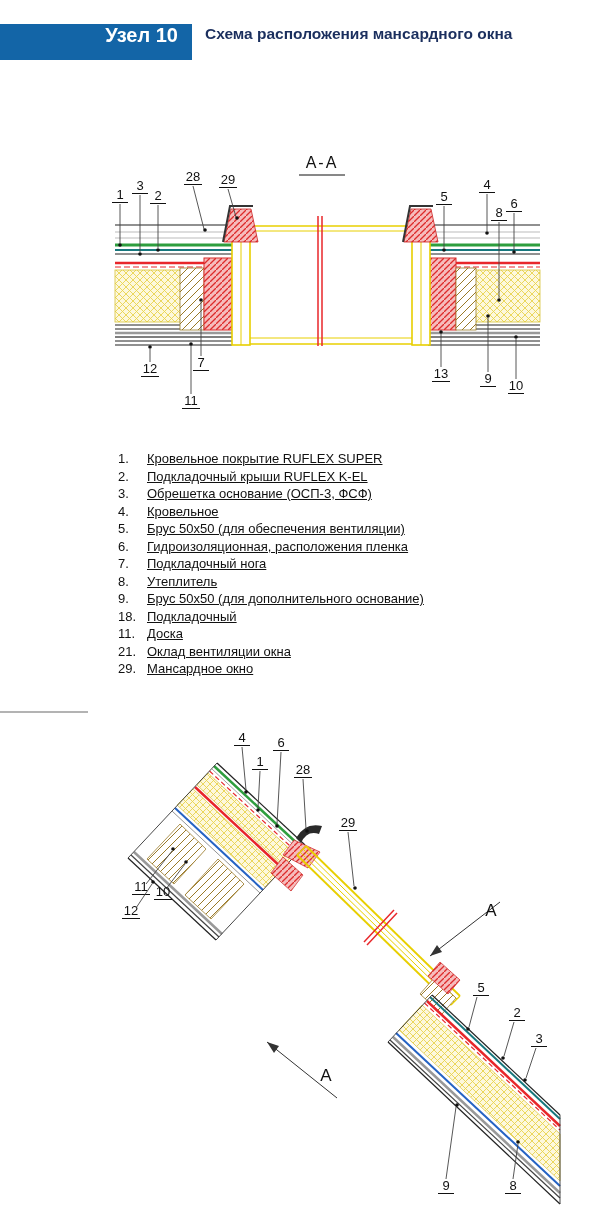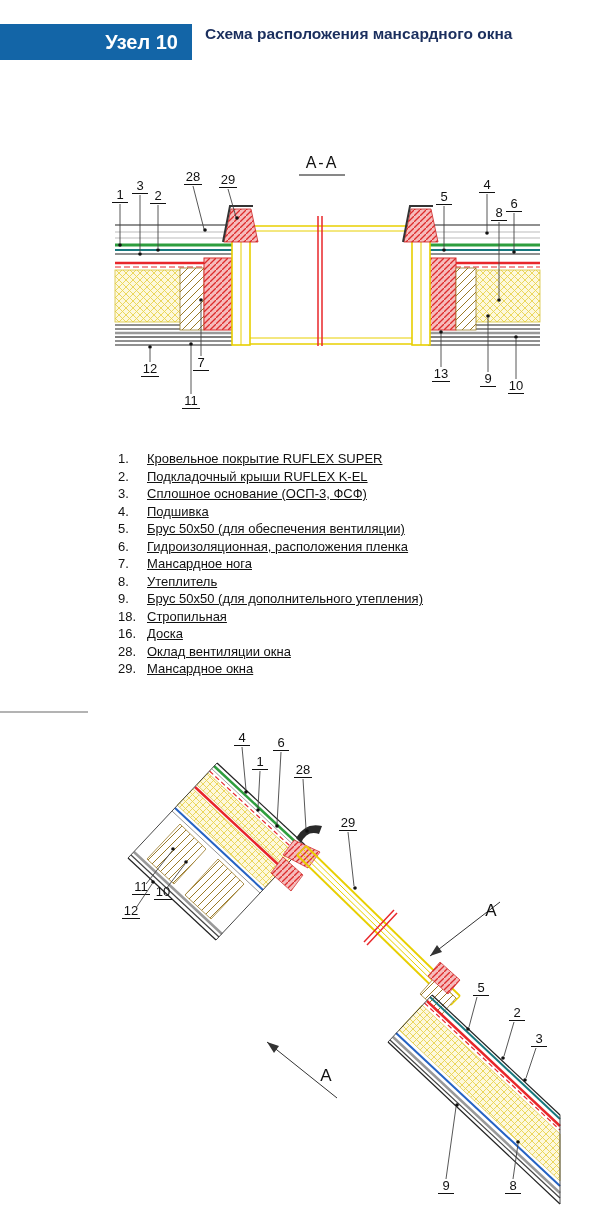--- a/index.html
+++ b/index.html
@@ -1,19 +1,19 @@
 <!DOCTYPE html>
 <html><head>
 <meta charset="utf-8">
 <style>
   html,body{margin:0;padding:0;background:#fff;}
   .page{position:relative;width:600px;height:1221px;background:#fff;overflow:hidden;
         font-family:"Liberation Sans",sans-serif;}
   .hdr-badge{position:absolute;left:0;top:24px;width:192px;height:36px;background:#1365a7;
-             color:#fff;font-weight:bold;font-size:20px;display:flex;align-items:center;
+             color:#fff;font-weight:bold;font-size:20px;display:flex;
              justify-content:flex-end;padding-right:14px;box-sizing:border-box;}
   .hdr-title{position:absolute;left:205px;top:25px;color:#1b2f5e;font-weight:bold;
              font-size:15.5px;line-height:18px;}
   .drawing{position:absolute;left:0;top:0;}
   .legend{position:absolute;left:118px;top:450px;width:370px;}
   .legend-row{display:flex;font-size:13px;line-height:17.5px;color:#111;}
   .legend-num{width:29px;flex:none;}
   .legend-text{flex:1;text-decoration:underline;}
 </style>
 </head>
@@ -363,57 +363,57 @@
     <div class="legend-row">
       <span class="legend-num">1.</span>
       <span class="legend-text">Кровельное покрытие RUFLEX SUPER</span>
     </div>
     <div class="legend-row">
       <span class="legend-num">2.</span>
       <span class="legend-text">Подкладочный крыши RUFLEX K-EL</span>
     </div>
     <div class="legend-row">
       <span class="legend-num">3.</span>
-      <span class="legend-text">Сплошное основание (ОСП-3, ФСФ)</span>
+      <span class="legend-text">Обрешетка основание (ОСП-3, ФСФ)</span>
     </div>
     <div class="legend-row">
       <span class="legend-num">4.</span>
-      <span class="legend-text">Подшивка</span>
+      <span class="legend-text">Кровельное</span>
     </div>
     <div class="legend-row">
       <span class="legend-num">5.</span>
       <span class="legend-text">Брус 50х50 (для обеспечения вентиляции)</span>
     </div>
     <div class="legend-row">
       <span class="legend-num">6.</span>
       <span class="legend-text">Гидроизоляционная, расположения пленка</span>
     </div>
     <div class="legend-row">
       <span class="legend-num">7.</span>
-      <span class="legend-text">Мансардное нога</span>
+      <span class="legend-text">Подкладочный нога</span>
     </div>
     <div class="legend-row">
       <span class="legend-num">8.</span>
       <span class="legend-text">Утеплитель</span>
     </div>
     <div class="legend-row">
       <span class="legend-num">9.</span>
-      <span class="legend-text">Брус 50х50 (для дополнительного утепления)</span>
+      <span class="legend-text">Брус 50х50 (для дополнительного основание)</span>
     </div>
     <div class="legend-row">
       <span class="legend-num">18.</span>
-      <span class="legend-text">Стропильная</span>
-    </div>
-    <div class="legend-row">
-      <span class="legend-num">16.</span>
+      <span class="legend-text">Подкладочный</span>
+    </div>
+    <div class="legend-row">
+      <span class="legend-num">11.</span>
       <span class="legend-text">Доска</span>
     </div>
     <div class="legend-row">
-      <span class="legend-num">28.</span>
+      <span class="legend-num">21.</span>
       <span class="legend-text">Оклад вентиляции окна</span>
     </div>
     <div class="legend-row">
       <span class="legend-num">29.</span>
-      <span class="legend-text">Мансардное окна</span>
+      <span class="legend-text">Мансардное окно</span>
     </div>
   </div>
 
 </div>
 
 </body></html>

